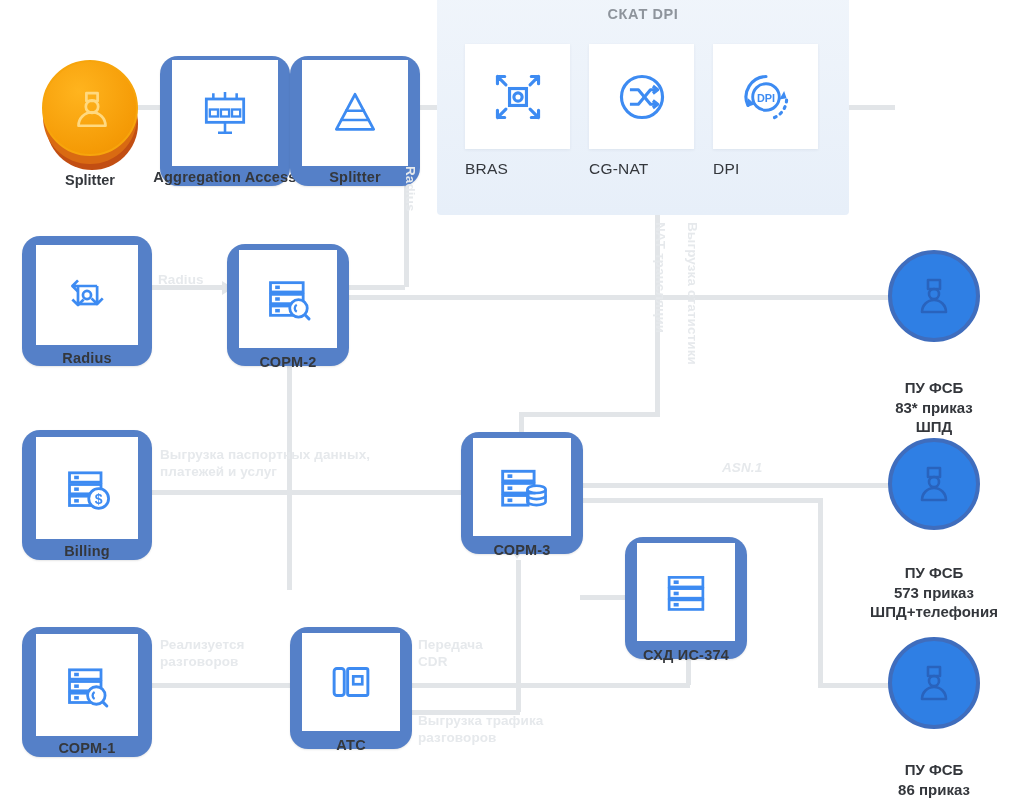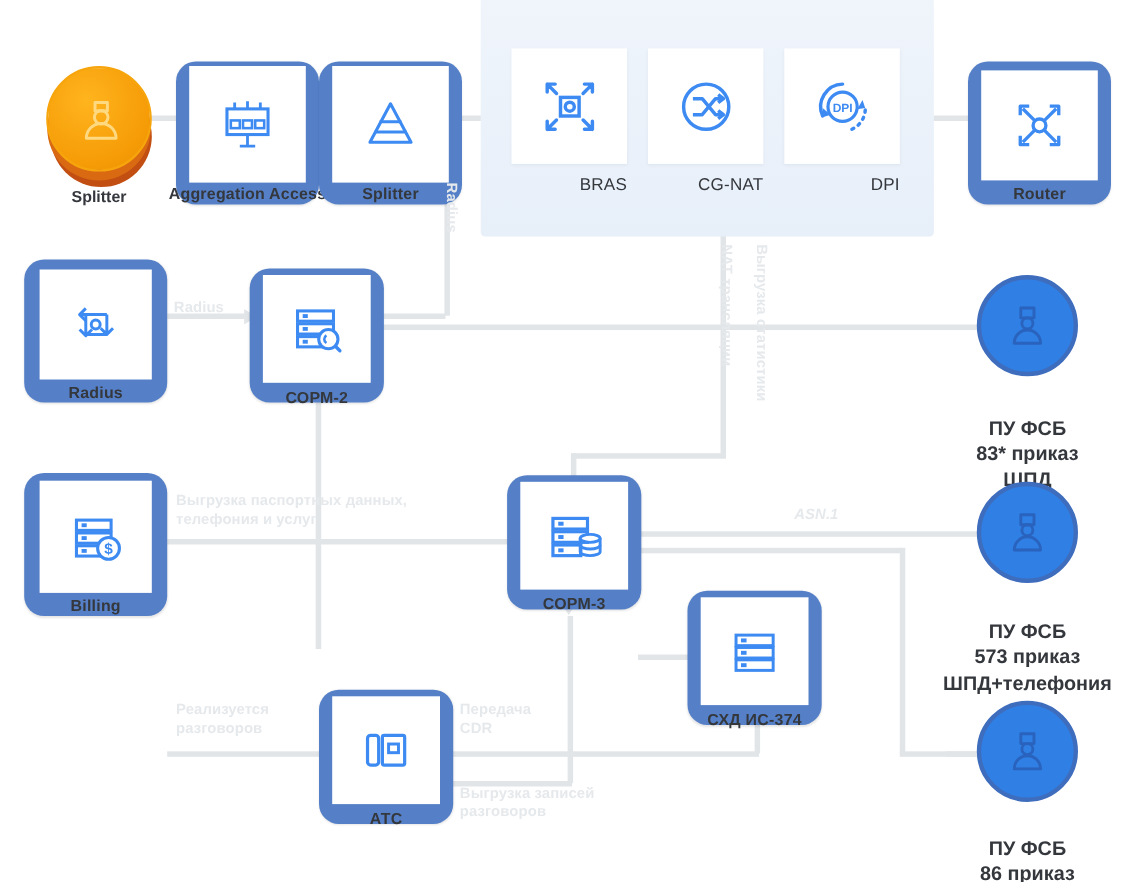--- a/index.html
+++ b/index.html
@@ -36,40 +36,40 @@
   #skat-title{
     position:absolute;left:0;top:18px;width:412px;text-align:center;
     font-size:14.5px;font-weight:bold;color:#8e949c;letter-spacing:.6px;
   }
   .skat-tile{
     position:absolute;top:56px;width:105px;height:105px;background:#fff;
     display:flex;align-items:center;justify-content:center;
     box-shadow:0 1px 3px rgba(40,60,90,.07);
   }
   .skat-lbl{
-    position:absolute;top:172px;width:105px;text-align:right;
+    position:absolute;top:172px;width:105px;text-align:left;
     font-size:15.5px;color:#34373c;letter-spacing:.2px;
   }
 
   
   #customers{position:absolute;left:40px;top:60px;width:100px;height:116px;}
   .coin-back{position:absolute;left:6px;top:18px;width:92px;height:92px;border-radius:50%;background:#c24e12;}
   .coin-mid{position:absolute;left:3px;top:10px;width:94px;height:94px;border-radius:50%;background:#d96a12;}
   .coin-top{position:absolute;left:2px;top:0px;width:96px;height:96px;border-radius:50%;
     background:radial-gradient(circle at 38% 32%,#ffb41e 0%,#f59b06 70%,#ec8f02 100%);
     border:2px solid #f7a50c;box-sizing:border-box;}
   #customers .lbl{position:absolute;left:-20px;top:112px;width:140px;text-align:center;
     font-size:14.5px;font-weight:bold;color:#34373c;}
 
   
   .circ{position:absolute;width:92px;height:92px;border-radius:50%;
     background:#2f7fe4;border:4px solid #3f6dbd;box-sizing:border-box;
     display:flex;align-items:center;justify-content:center;}
   .circ-lbl{position:absolute;width:180px;text-align:center;
-    font-size:18px;font-weight:bold;color:#34373c;line-height:1.3;}
+    font-size:15px;font-weight:bold;color:#34373c;line-height:1.3;}
 
   
   .ln{position:absolute;background:#e2e5e8;}
   .lnh{height:5px;}
   .lnv{width:5px;}
   .arw{position:absolute;width:0;height:0;}
   .arw-r{border-top:7px solid transparent;border-bottom:7px solid transparent;border-left:11px solid #e2e5e8;}
   .arw-l{border-top:7px solid transparent;border-bottom:7px solid transparent;border-right:11px solid #e2e5e8;}
   .arw-d{border-left:7px solid transparent;border-right:7px solid transparent;border-top:11px solid #e2e5e8;}
 
@@ -123,20 +123,21 @@
   <div class="ln lnv" style="left:686px;top:635px;height:50px;"></div>
   <div class="arw arw-d" style="left:680px;top:630px;"></div>
 
   <div class="ln lnh" style="left:400px;top:710px;width:120px;"></div>
   <div class="ln lnv" style="left:516px;top:560px;height:152px;"></div>
   <div class="arw arw-d" style="left:510px;top:548px;"></div>
 
   <div class="ln lnh" style="left:860px;top:683px;width:35px;"></div>
 
   <div id="skat-panel">
+    <div id="skat-title">СКАТ DPI</div>
 
     <div class="skat-tile" style="left:28px;">
       <svg width="58" height="58" viewBox="0 0 48 48">
         <rect x="17" y="17" width="14" height="14" fill="none" stroke="#3d8bf2" stroke-width="2.6"></rect>
         <circle cx="24" cy="24" r="3.4" fill="none" stroke="#3d8bf2" stroke-width="2.6"></circle>
         <path d="M14 14 L7 7 M7 7 L7 13 M7 7 L13 7" fill="none" stroke="#3d8bf2" stroke-width="2.6" stroke-linecap="round"></path>
         <path d="M34 14 L41 7 M41 7 L41 13 M41 7 L35 7" fill="none" stroke="#3d8bf2" stroke-width="2.6" stroke-linecap="round"></path>
         <path d="M14 34 L7 41 M7 41 L7 35 M7 41 L13 41" fill="none" stroke="#3d8bf2" stroke-width="2.6" stroke-linecap="round"></path>
         <path d="M34 34 L41 41 M41 41 L41 35 M41 41 L35 41" fill="none" stroke="#3d8bf2" stroke-width="2.6" stroke-linecap="round"></path>
       </svg>
@@ -199,31 +200,20 @@
     <div class="card" style="width:130px;height:130px;"></div>
     <div class="tile" style="left:12px;top:4px;width:106px;height:106px;">
       <svg width="56" height="56" viewBox="0 0 48 48">
         <path d="M24 8 L40 38 H8 Z" fill="none" stroke="#3d8bf2" stroke-width="2.4" stroke-linejoin="round"></path>
         <path d="M15.5 22 H32.5 M11.5 30 H36.5" stroke="#3d8bf2" stroke-width="2.2"></path>
       </svg>
     </div>
     <div class="lbl" style="left:0px;top:113px;width:130px;">Splitter</div>
   </div>
 
-  <div class="node" style="left:880px;top:56px;width:130px;height:130px;">
-    <div class="card" style="width:130px;height:130px;"></div>
-    <div class="tile" style="left:12px;top:8px;width:106px;height:100px;">
-      <svg width="56" height="56" viewBox="0 0 48 48">
-        <circle cx="24" cy="24" r="5" fill="none" stroke="#3d8bf2" stroke-width="2.6"></circle>
-        <path d="M20.5 20.5 L11 11 M27.5 20.5 L37 11 M20.5 27.5 L11 37 M27.5 27.5 L37 37" stroke="#3d8bf2" stroke-width="2.6"></path>
-        <path d="M9 16 L9 9 L16 9 M39 16 L39 9 L32 9 M9 32 L9 39 L16 39 M39 32 L39 39 L32 39" fill="none" stroke="#3d8bf2" stroke-width="2.6" stroke-linejoin="round"></path>
-      </svg>
-    </div>
-    <div class="lbl" style="left:0px;top:113px;width:130px;">Router</div>
-  </div>
 
   <div class="node" style="left:22px;top:236px;width:130px;height:130px;">
     <div class="card" style="width:130px;height:130px;"></div>
     <div class="tile" style="left:14px;top:9px;width:102px;height:100px;">
       <svg width="54" height="54" viewBox="0 0 48 48">
         <circle cx="24" cy="24" r="3.6" fill="none" stroke="#3d8bf2" stroke-width="2.4"></circle>
         <path d="M11 16 H33 M16 11 L11 16 L16 21" fill="none" stroke="#3d8bf2" stroke-width="2.4" stroke-linejoin="round"></path>
         <path d="M16 16 V33 M11 28 L16 33 L21 28" fill="none" stroke="#3d8bf2" stroke-width="2.4" stroke-linejoin="round"></path>
         <path d="M33 16 V32 M28 27 L33 32 L38 27" fill="none" stroke="#3d8bf2" stroke-width="2.4" stroke-linejoin="round"></path>
         <path d="M16 32 H33" stroke="#3d8bf2" stroke-width="2.4"></path>
@@ -293,20 +283,37 @@
         <rect x="9" y="21" width="30" height="8.5" fill="none" stroke="#3d8bf2" stroke-width="2.4"></rect>
         <rect x="9" y="31" width="30" height="8.5" fill="none" stroke="#3d8bf2" stroke-width="2.4"></rect>
         <rect x="13" y="13.7" width="4.5" height="3.2" fill="#3d8bf2"></rect>
         <rect x="13" y="23.7" width="4.5" height="3.2" fill="#3d8bf2"></rect>
         <rect x="13" y="33.7" width="4.5" height="3.2" fill="#3d8bf2"></rect>
       </svg>
     </div>
     <div class="lbl" style="left:-14px;top:110px;width:150px;">СХД ИС-374</div>
   </div>
 
+  <div class="node" style="left:22px;top:627px;width:130px;height:130px;">
+    <div class="card" style="width:130px;height:130px;"></div>
+    <div class="tile" style="left:14px;top:7px;width:102px;height:102px;">
+      <svg width="56" height="56" viewBox="0 0 48 48">
+        <rect x="9" y="11" width="27" height="8" fill="none" stroke="#3d8bf2" stroke-width="2.4"></rect>
+        <rect x="9" y="21" width="27" height="8" fill="none" stroke="#3d8bf2" stroke-width="2.4"></rect>
+        <rect x="9" y="31" width="19" height="8" fill="none" stroke="#3d8bf2" stroke-width="2.4"></rect>
+        <rect x="13" y="13.5" width="4" height="3" fill="#3d8bf2"></rect>
+        <rect x="13" y="23.5" width="4" height="3" fill="#3d8bf2"></rect>
+        <rect x="13" y="33.5" width="4" height="3" fill="#3d8bf2"></rect>
+        <circle cx="32" cy="33" r="7.5" fill="#fff" stroke="#3d8bf2" stroke-width="2.4"></circle>
+        <path d="M30.5 30 a3.5 3.5 0 0 0 0 6" fill="none" stroke="#3d8bf2" stroke-width="2"></path>
+        <path d="M37.5 38.5 L41 42" stroke="#3d8bf2" stroke-width="2.6" stroke-linecap="round"></path>
+      </svg>
+    </div>
+    <div class="lbl" style="left:0px;top:113px;width:130px;">СОРМ-1</div>
+  </div>
 
   <div class="node" style="left:290px;top:627px;width:122px;height:139px;">
     <div class="card" style="width:122px;height:122px;"></div>
     <div class="tile" style="left:12px;top:6px;width:98px;height:98px;">
       <svg width="54" height="54" viewBox="0 0 48 48">
         <rect x="9" y="12" width="9" height="24" rx="2.5" fill="none" stroke="#3d8bf2" stroke-width="2.6"></rect>
         <rect x="21" y="12" width="18" height="24" rx="1.5" fill="none" stroke="#3d8bf2" stroke-width="2.6"></rect>
         <rect x="26" y="19" width="8" height="7" fill="none" stroke="#3d8bf2" stroke-width="2.4"></rect>
       </svg>
     </div>
@@ -348,27 +355,27 @@
 
   <div class="elbl rot" style="left:418px;top:166px;">Radius</div>
 
   <div class="elbl" style="left:158px;top:272px;">Radius</div>
 
   <div class="elbl rot" style="left:668px;top:222px;">NAT трансляции</div>
 
   <div class="elbl rot" style="left:700px;top:222px;">Выгрузка статистики</div>
 
   <div class="elbl" style="left:160px;top:447px;white-space:pre-line;">Выгрузка паспортных данных,
-телефония и услуг</div>
+платежей и услуг</div>
 
 
   <div class="elbl" style="left:160px;top:637px;white-space:pre-line;">Реализуется
 разговоров</div>
 
   <div class="elbl" style="left:418px;top:637px;white-space:pre-line;">Передача
 CDR</div>
 
-  <div class="elbl" style="left:418px;top:713px;white-space:pre-line;">Выгрузка записей
+  <div class="elbl" style="left:418px;top:713px;white-space:pre-line;">Выгрузка трафика
 разговоров</div>
 
   <div class="elbl" style="left:722px;top:460px;font-style:italic;">ASN.1</div>
 
 </div>
 
 </body></html>

